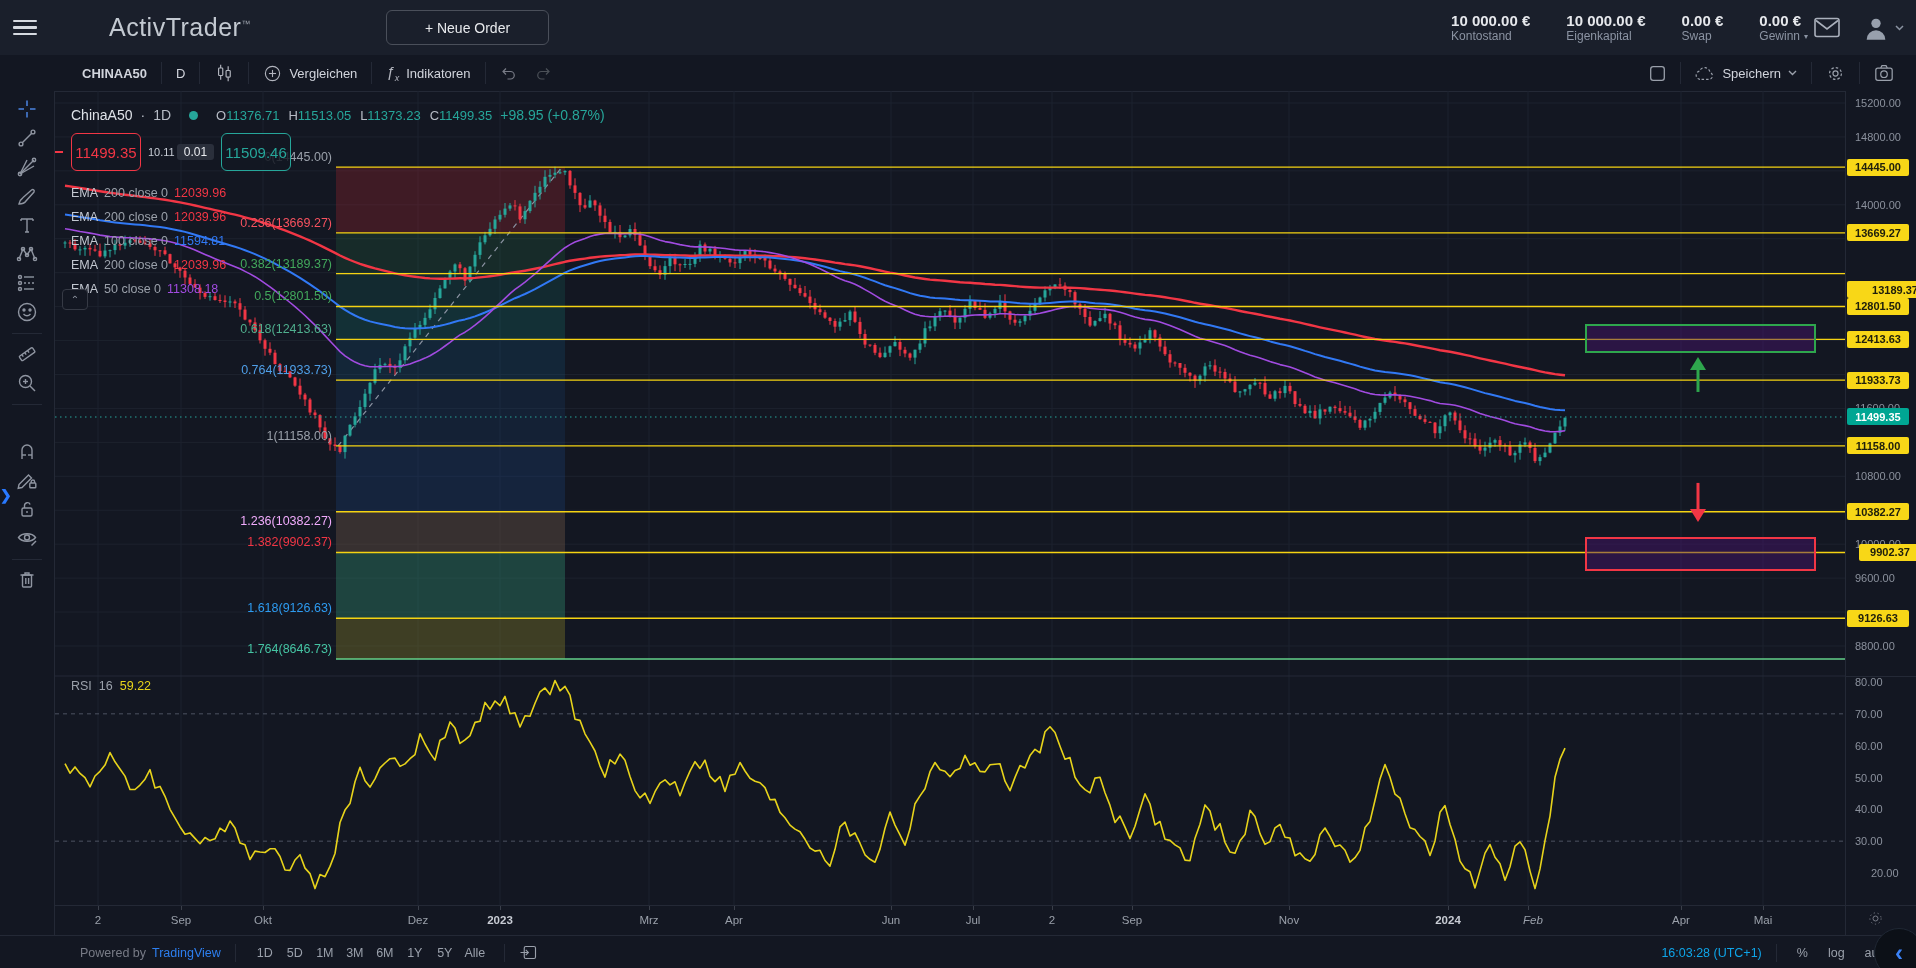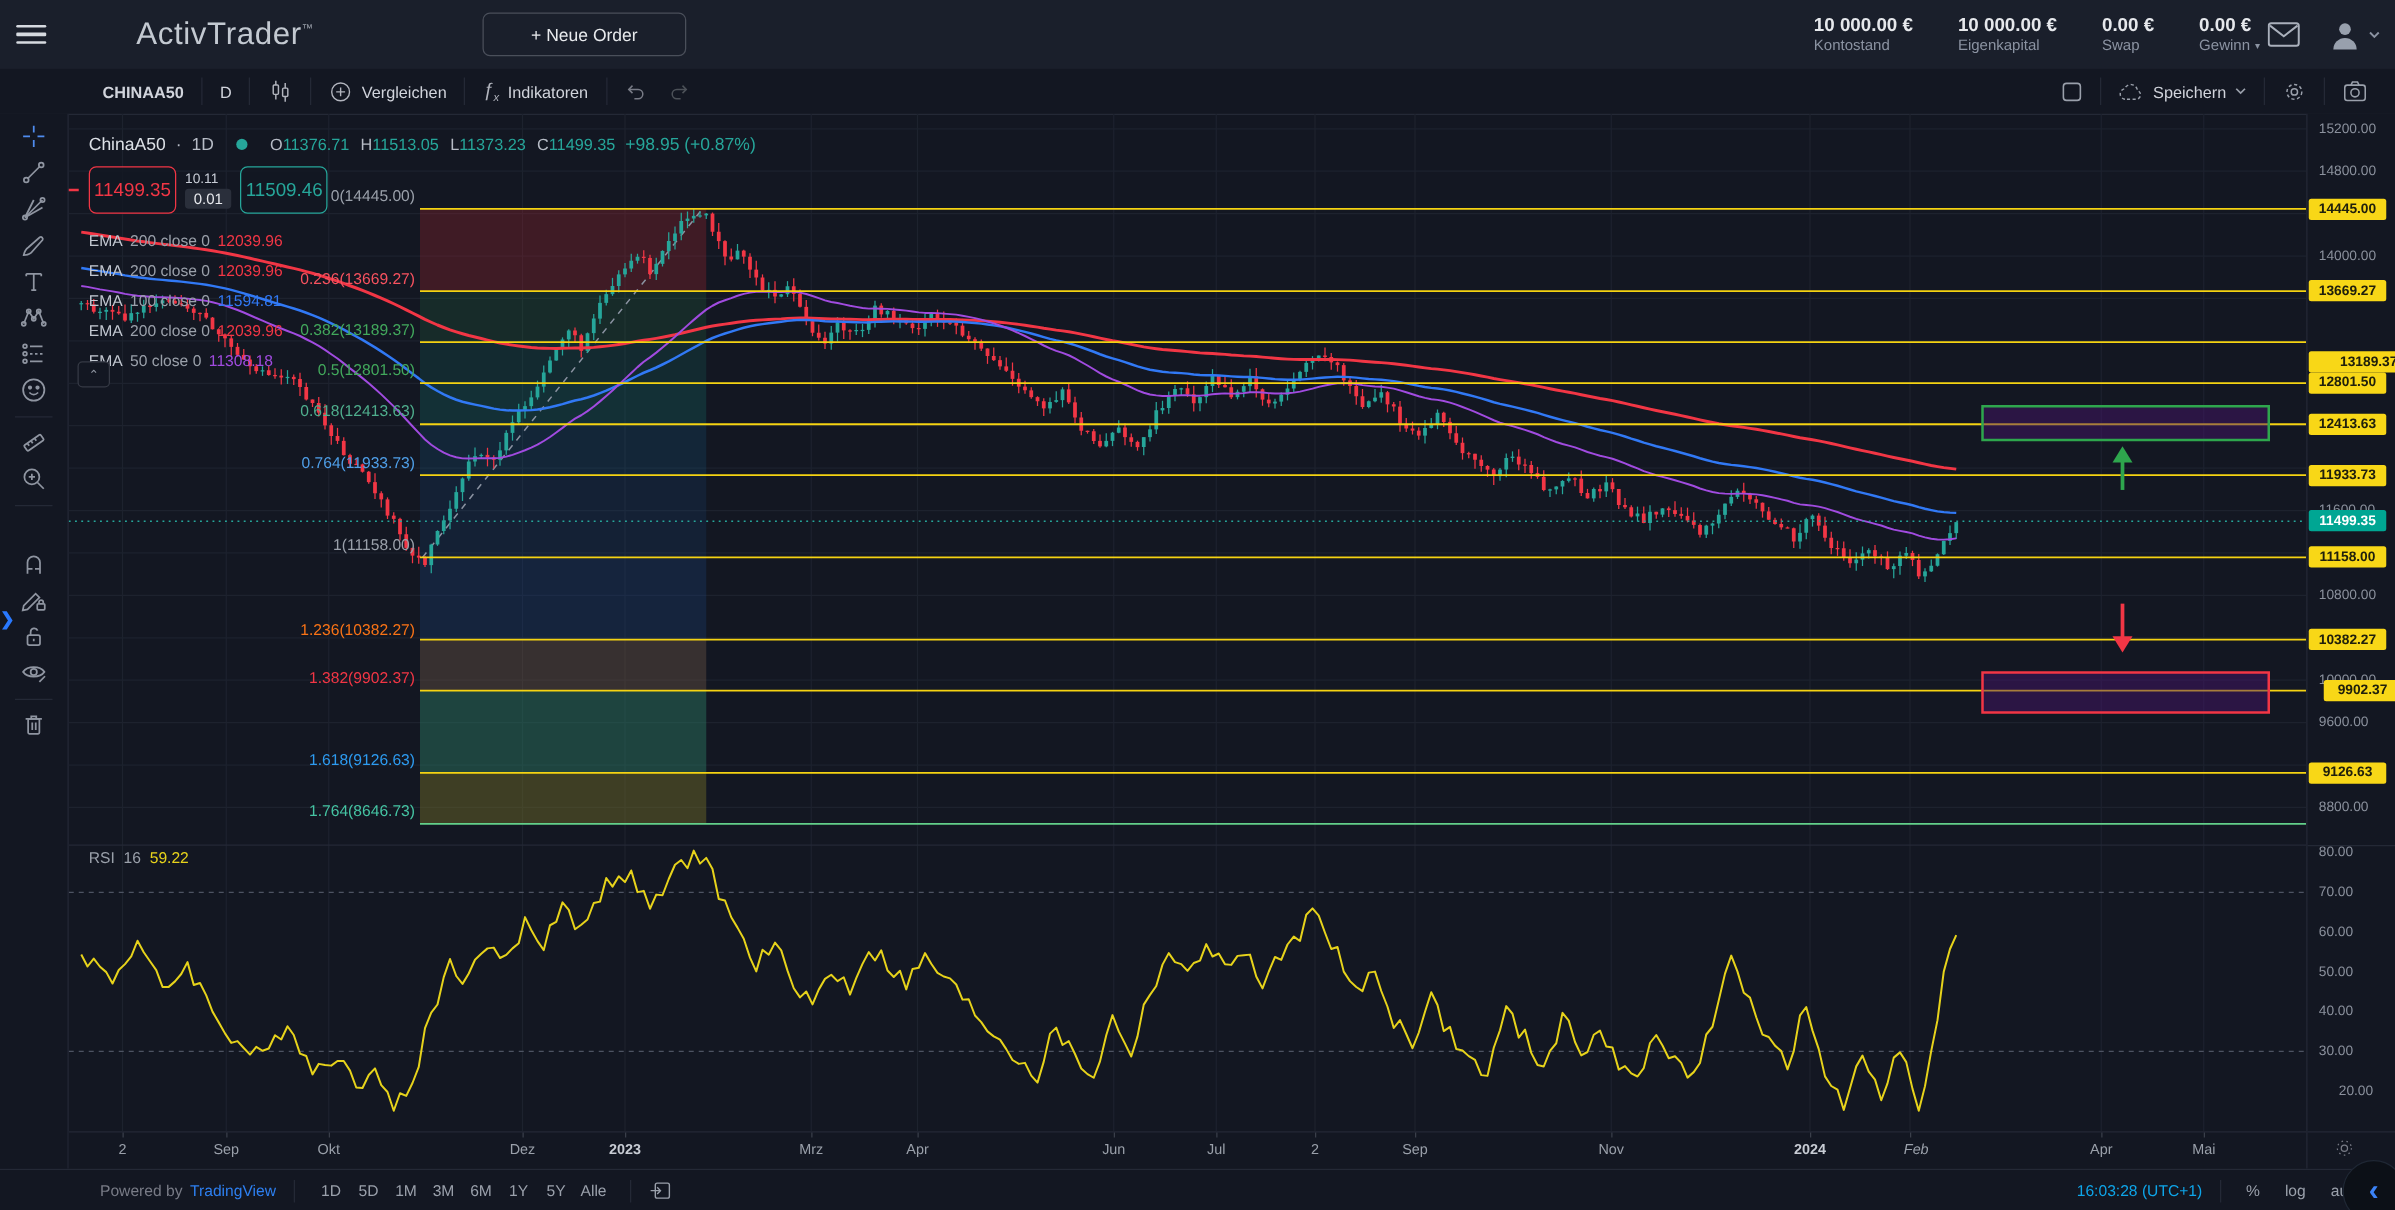--- a/index.html
+++ b/index.html
@@ -38,21 +38,21 @@
   .legend1 .sym2{color:#dde1e7;}
   .legend1 .sep,.legend1 .itv{color:#b7bcc6;}
   .gdot{width:9px;height:9px;border-radius:50%;background:#26a69a;margin:0 10px;}
   .ohlc{display:flex;gap:9px;font-size:13px;}
   .ohlc .k{color:#b7bcc6;}
   .ohlc .v,.chg{color:#26a69a;}
   .pxboxes{position:absolute;left:16px;top:42px;display:flex;align-items:center;gap:7px;z-index:5;}
   .pxbox{width:68px;height:36px;border-radius:6px;border:1.5px solid;display:flex;align-items:center;justify-content:center;font-size:15px;font-weight:500;background:rgba(19,23,34,.85);cursor:pointer;}
   .sellbox{border-color:#f23645;color:#f23645;}
   .buybox{border-color:#26a69a;color:#26a69a;}
-  .spread{display:flex;flex-direction:column;align-items:flex-start;gap:2px;}
+  .spread{display:flex;flex-direction:row;align-items:center;gap:2px;}
   .spread .top{font-size:11px;color:#c8cdd6;}
   .spread .bot{font-size:12px;color:#e8eaee;background:#2a2f3b;border-radius:3px;padding:1px 7px;}
   .selltick{position:absolute;left:0;top:60px;width:8px;height:2px;background:#f23645;z-index:4;}
   .emarows{position:absolute;left:16px;top:90px;z-index:5;}
   .emarow{display:flex;gap:6px;font-size:12.5px;height:24px;align-items:center;}
   .emarow .n{color:#c3c8d1;}
   .emarow .p{color:#9aa0aa;}
   .collapse{position:absolute;left:7px;top:198px;width:24px;height:19px;border:1px solid #363a45;border-radius:4px;color:#8f95a1;font-size:10px;display:flex;align-items:center;justify-content:center;cursor:pointer;z-index:5;background:#131722;}
   .fiblab{position:absolute;left:0;width:277px;text-align:right;font-size:12.5px;font-weight:500;z-index:4;pointer-events:none;}
   .rsileg{position:absolute;left:16px;top:588px;font-size:12.5px;z-index:5;display:flex;gap:7px;}
@@ -1074,21 +1074,21 @@
     <div class="collapse">⌃</div>
 
     <div id="fiblabels">
         <div class="fiblab" style="top: 59.0542px; color: rgb(154, 160, 170);">0(14445.00)</div>
         <div class="fiblab" style="top: 124.867px; color: rgb(247, 82, 95);">0.236(13669.27)</div>
         <div class="fiblab" style="top: 165.582px; color: rgb(66, 168, 92);">0.382(13189.37)</div>
         <div class="fiblab" style="top: 198.489px; color: rgb(66, 168, 92);">0.5(12801.50)</div>
         <div class="fiblab" style="top: 231.396px; color: rgb(79, 174, 141);">0.618(12413.63)</div>
         <div class="fiblab" style="top: 272.11px; color: rgb(79, 159, 232);">0.764(11933.73)</div>
         <div class="fiblab" style="top: 337.923px; color: rgb(154, 160, 170);">1(11158.00)</div>
-        <div class="fiblab" style="top: 406px; color: #f97316;">1.236(10382.27)</div>
+        <div class="fiblab" style="top: 423px; color: #f0abfc;">1.236(10382.27)</div>
         <div class="fiblab" style="top: 444.451px; color: rgb(242, 54, 69);">1.382(9902.37)</div>
         <div class="fiblab" style="top: 510.265px; color: rgb(45, 155, 240);">1.618(9126.63)</div>
         <div class="fiblab" style="top: 550.979px; color: rgb(69, 196, 163);">1.764(8646.73)</div>
       </div>
 
     <div class="rsileg">
       <span class="g">RSI</span>
       <span class="g">16</span>
       <span class="val">59.22</span>
     </div>

